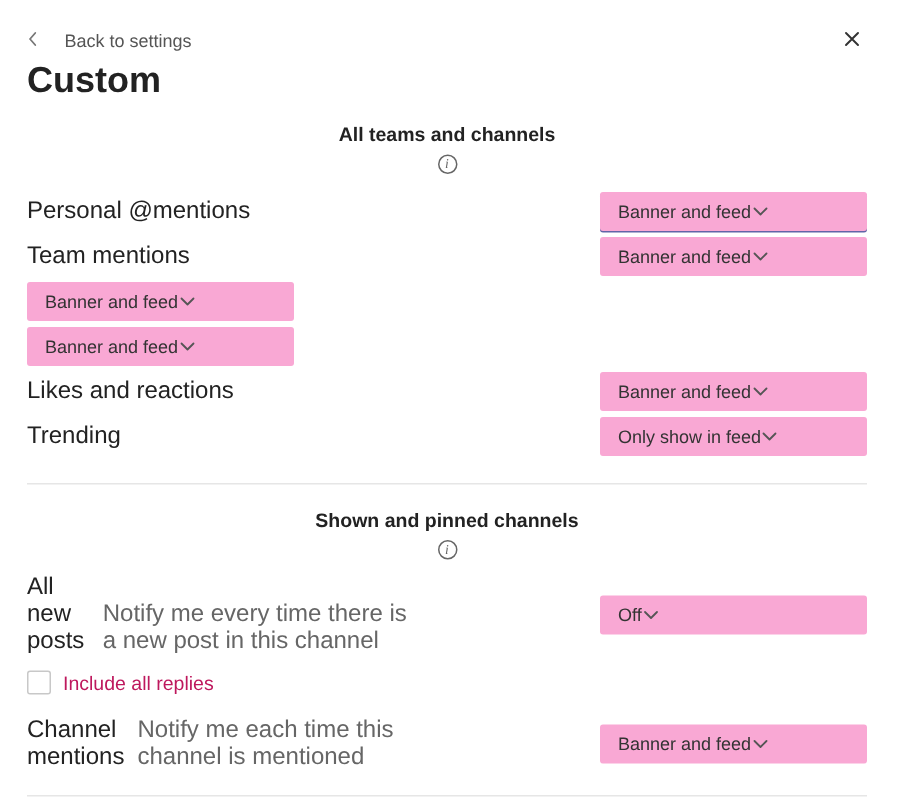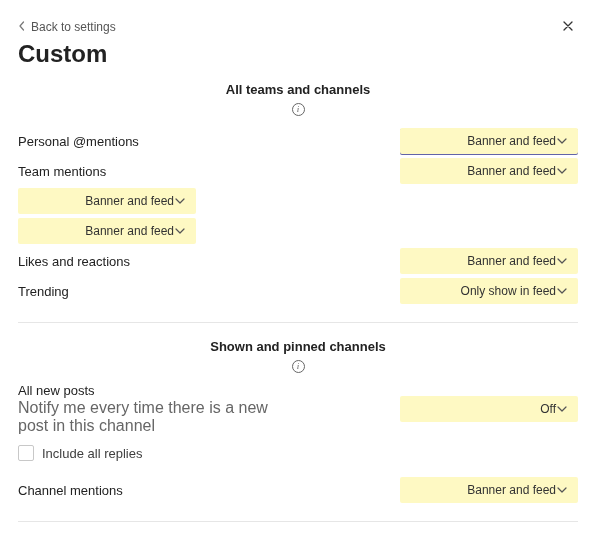--- a/index.html
+++ b/index.html
@@ -16,21 +16,21 @@
   }
   .topbar {
     display: flex;
     justify-content: space-between;
     align-items: center;
     margin-bottom: 4px;
   }
   .back-link {
     display: flex;
     align-items: center;
-    gap: 6px;
+    gap: 18px;
     color: #555;
     font-size: 12px;
     cursor: pointer;
   }
   .back-link .chev {
     display: inline-block;
   }
   .close-btn {
     color: #333;
     font-size: 14px;
@@ -68,42 +68,42 @@
     line-height: 1;
   }
   .row {
     display: flex;
     align-items: center;
     justify-content: space-between;
     min-height: 30px;
     margin-bottom: 0;
   }
   .row-label {
-    font-size: 13px;
+    font-size: 16px;
     color: #222;
   }
   .row-sub {
     font-size: 16px;
     color: #666;
     margin-top: 1px;
   }
   .label-col {
     display: flex;
-    flex-direction: column;
     max-width: 260px;
+    align-items: flex-end;
   }
   .select {
     width: 178px;
     height: 26px;
-    background: #fef9c3;
+    background: #f9a8d4;
     border: none;
     border-radius: 2px;
     display: flex;
     align-items: center;
-    justify-content: flex-end;
+    justify-content: flex-start;
     padding: 0 10px 0 12px;
     font-size: 12px;
     color: #333;
     cursor: pointer;
   }
   .select.focused {
     box-shadow: 0 1px 0 0 #6264a7;
   }
   .chev-down {
     display: inline-flex;
@@ -112,21 +112,21 @@
   .divider {
     border: none;
     border-top: 1px solid #e6e6e6;
     margin: 16px 0 16px 0;
   }
   .checkbox-row {
     display: flex;
     align-items: center;
     gap: 8px;
     margin: 10px 0 14px 0;
-    color: #404040;
+    color: #be185d;
     font-size: 13px;
   }
   .checkbox-box {
     width: 16px;
     height: 16px;
     border: 1px solid #c8c8c8;
     border-radius: 2px;
     background: #fff;
   }
   .reset {
@@ -254,20 +254,21 @@
   </div>
 
   <div class="checkbox-row">
     <span class="checkbox-box"></span>
     <span>Include all replies</span>
   </div>
 
   <div class="row">
     <div class="label-col">
       <span class="row-label">Channel mentions</span>
+      <span class="row-sub">Notify me each time this channel is mentioned</span>
     </div>
     <div class="select">
       <span>Banner and feed</span>
       <span class="chev-down">
           <svg width="12" height="8" viewBox="0 0 12 8">
             <path d="M2 2 L6 6 L10 2" stroke="#555" stroke-width="1.2" fill="none" stroke-linecap="round" stroke-linejoin="round"></path>
           </svg>
         </span>
     </div>
   </div>

